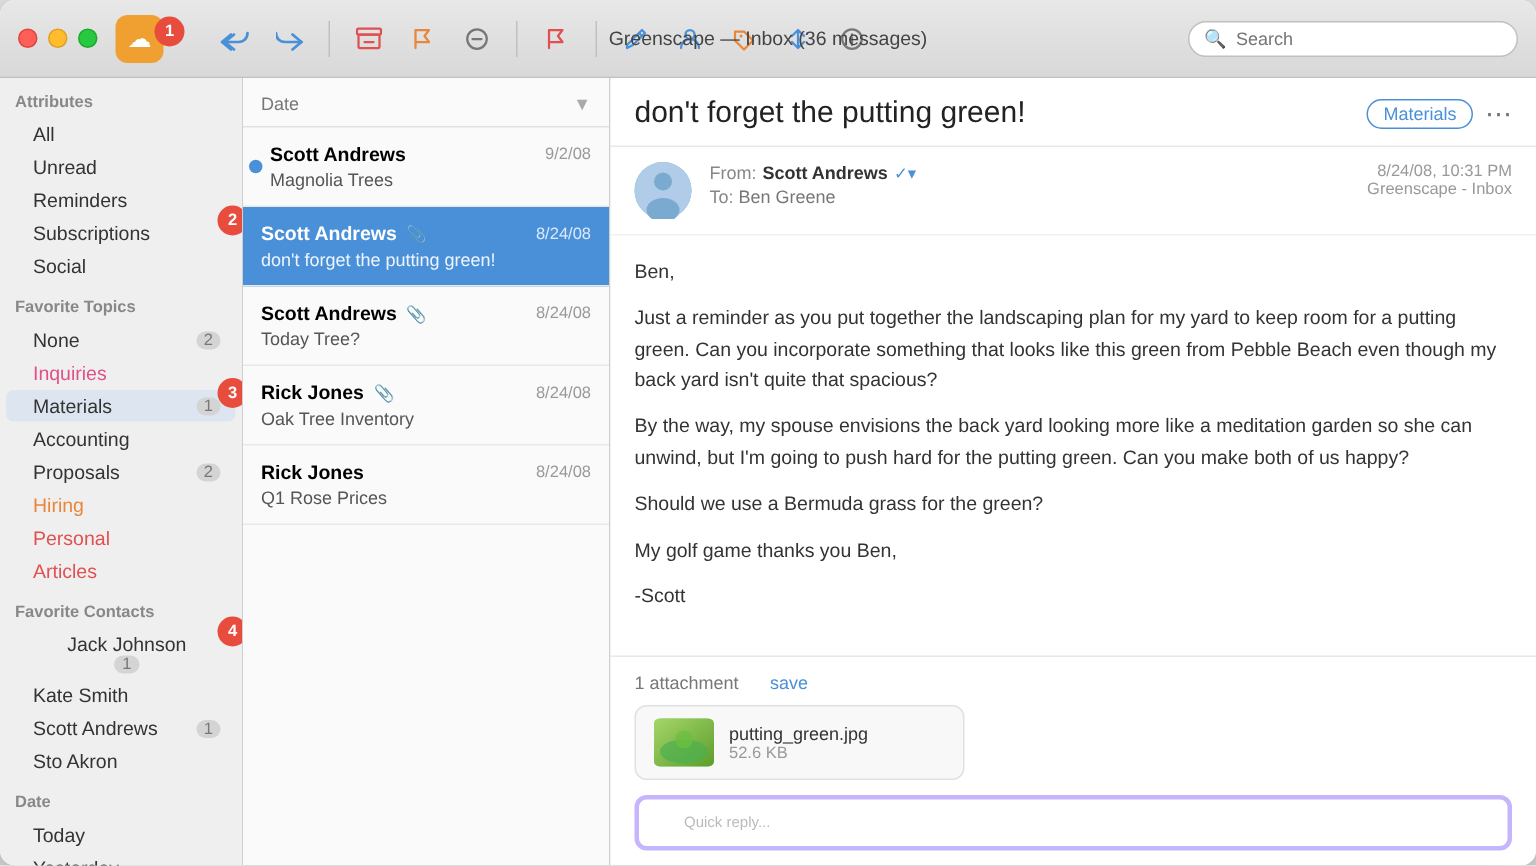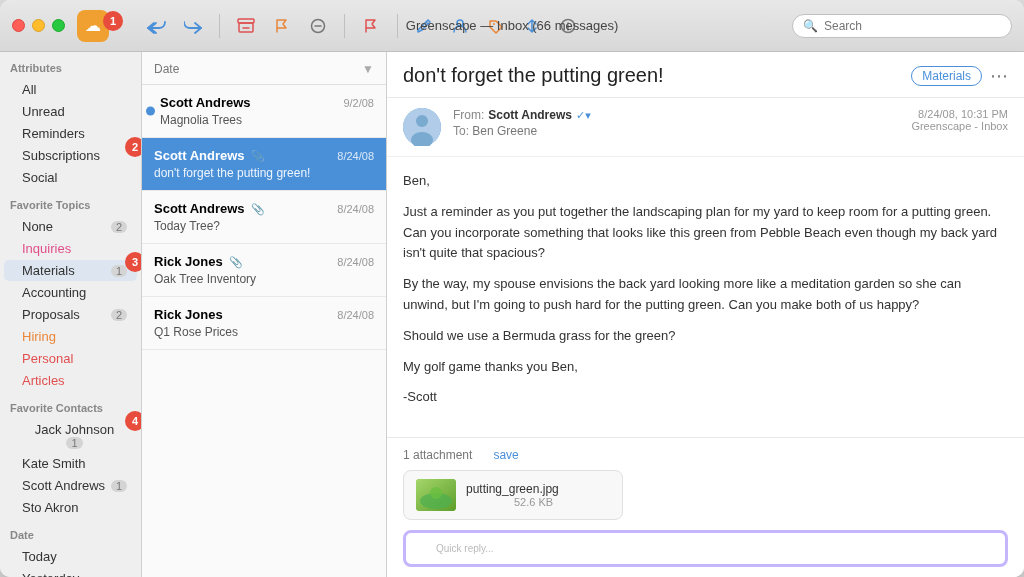--- a/index.html
+++ b/index.html
@@ -109,21 +109,21 @@
 
     
     .main {
       display: flex;
       flex: 1;
       overflow: hidden;
     }
 
     
     .sidebar {
-      width: 142px;
+      width: 162px;
       background: #f0efef;
       border-right: 1px solid #d0d0d0;
       overflow-y: auto;
       flex-shrink: 0;
       padding-bottom: 10px;
     }
     .sidebar-section-header {
       font-size: 11px;
       font-weight: 600;
       color: #888;
@@ -350,21 +350,21 @@
       width: 40px; height: 32px;
       background: linear-gradient(135deg, #8bc34a, #4caf50);
       border-radius: 4px;
       display: flex; align-items: center; justify-content: center;
       font-size: 8px;
       color: white;
       overflow: hidden;
     }
     .attachment-info { font-size: 12px; }
     .attachment-name { font-weight: 500; color: #333; }
-    .attachment-size { color: #999; font-size: 11px; margin-left: 48px; }
+    .attachment-size { color: #999; font-size: 11px; }
 
     .quick-reply {
       margin-top: 10px;
       border: 3px solid #c4b5fd;
       border-radius: 8px;
       padding: 10px 30px;
       font-size: 10px;
       color: #bbb;
       cursor: text;
     }
@@ -475,21 +475,21 @@
       </div>
       <div class="tb-icon-btn" title="Info">
         <svg width="16" height="16" viewBox="0 0 16 16" fill="none">
           <circle cx="8" cy="8" r="6.5" stroke="#777" stroke-width="1.5"></circle>
           <path d="M8 7v5" stroke="#777" stroke-width="1.5" stroke-linecap="round"></path>
           <circle cx="8" cy="5" r="0.8" fill="#777"></circle>
         </svg>
       </div>
     </div>
 
-    <div class="window-title">Greenscape — Inbox (66 messages)</div>
+    <div class="window-title">Greenscape — Inbox (36 messages)</div>
 
     <div class="toolbar-right">
       <div class="search-box">
         <span class="search-icon-svg">🔍</span>
         <input type="text" placeholder="Search" style="">
       </div>
     </div>
   </div>
 
   <div class="main">

